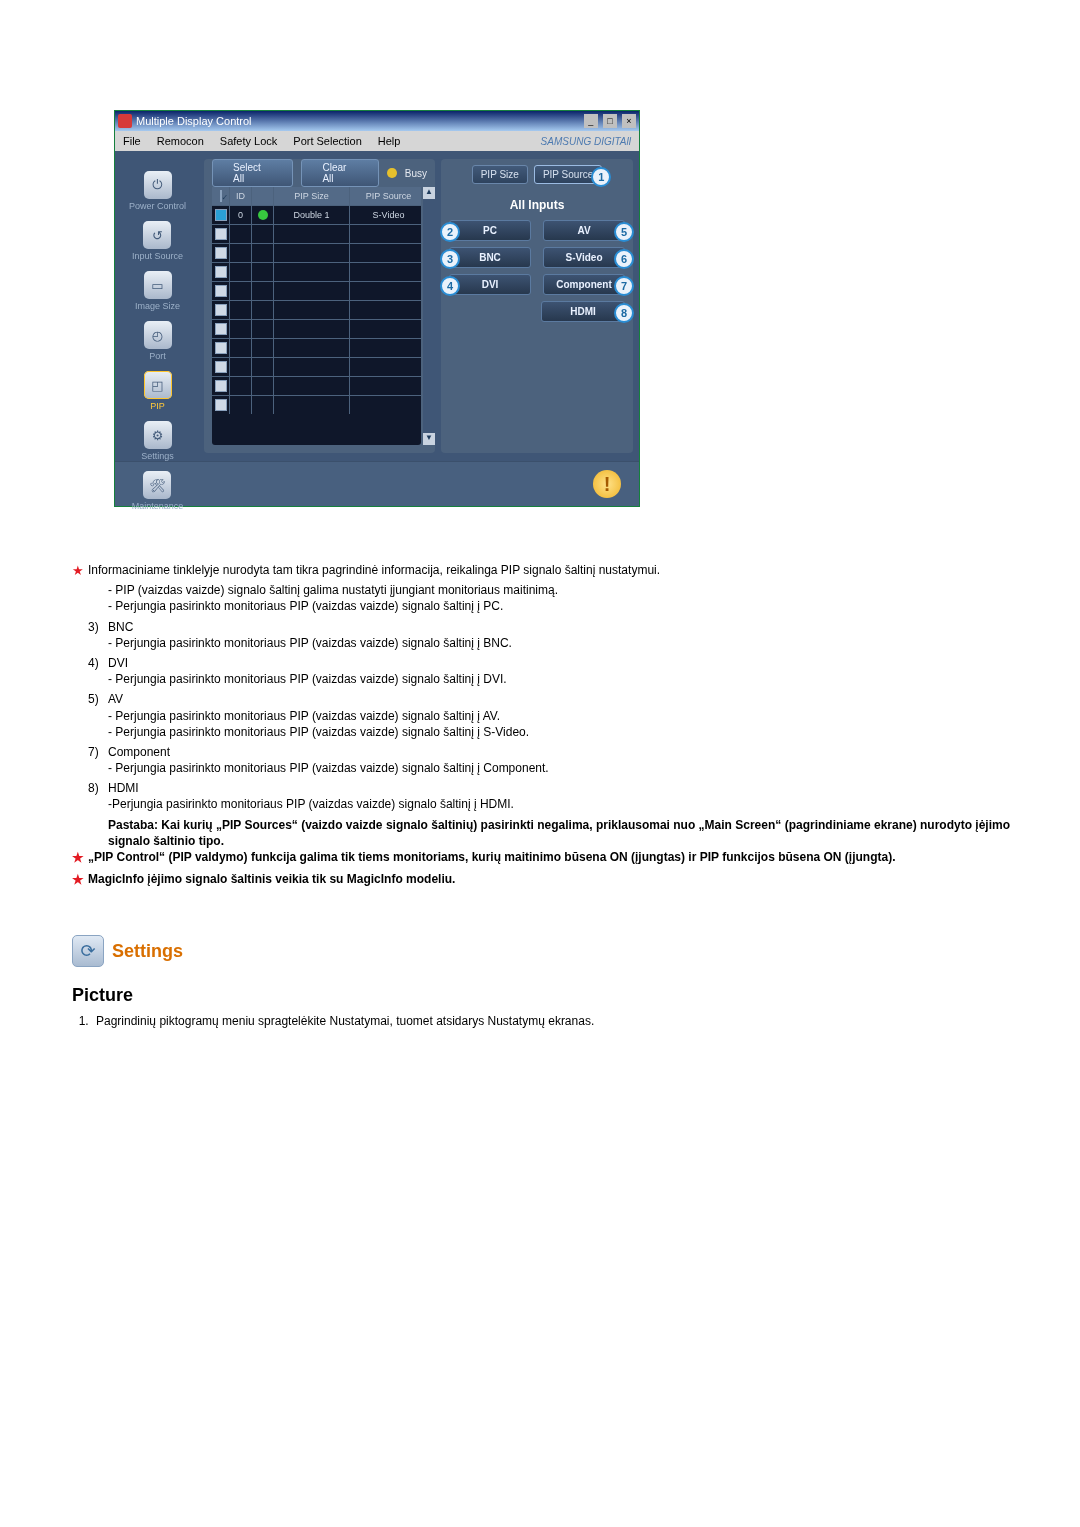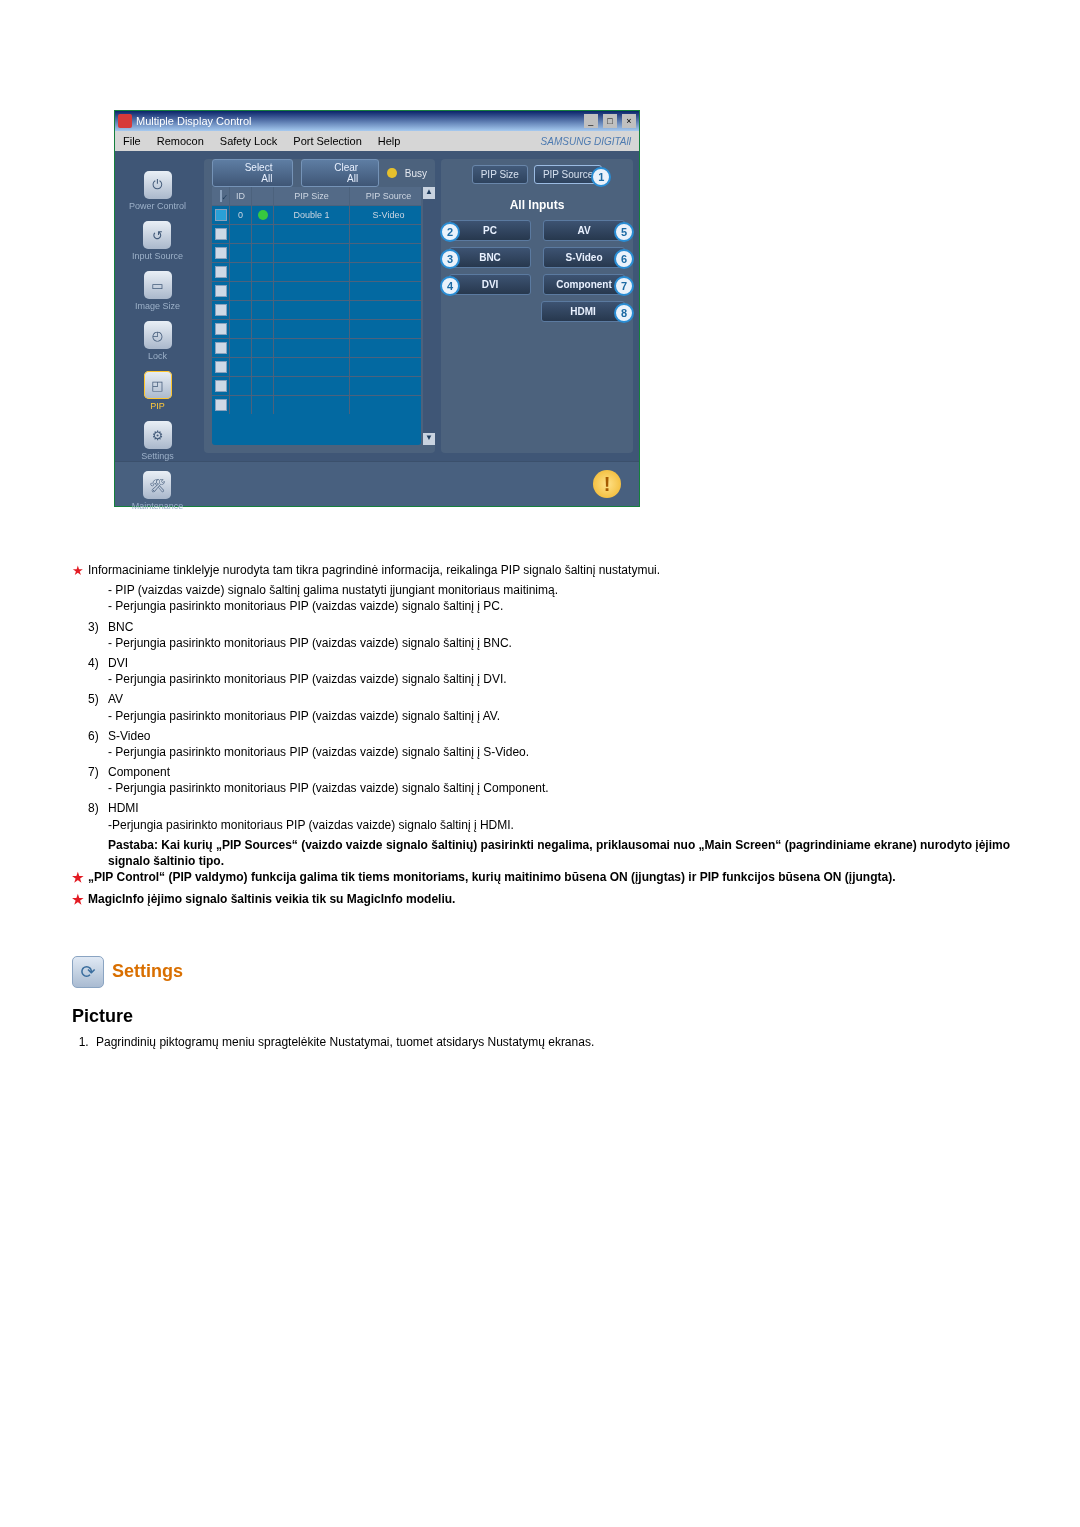--- a/index.html
+++ b/index.html
@@ -120,36 +120,35 @@
     font-size: 10px;
   }
   .pill-btn {
     background: linear-gradient(#5e7da3,#3f5676);
     color: #e9f1ff;
     padding: 2px 20px;
     border-radius: 3px;
     border: 1px solid #7593b7;
     cursor: pointer;
     font-size: 10px;
-    text-align: right;
   }
   .busy-dot {
     width: 10px; height: 10px;
     border-radius: 50%;
     background: #e6c02c;
     display: inline-block;
   }
   .busy-lbl { color: #e5e9f0; font-size: 10px; }
   .grid {
     position: absolute;
     top: 28px;
     left: 8px;
     right: 14px;
     bottom: 8px;
-    background: #0369a1;
+    background: #0f172a;
     border-radius: 3px;
   }
   .grid-head, .grid-row {
     display: grid;
     grid-template-columns: 18px 22px 22px 76px 78px;
     font-size: 9px;
     color: #cdd6e2;
     text-align: center;
   }
   .grid-head { height: 18px; line-height: 18px; background: #536a87; }
@@ -373,21 +372,21 @@
         <div class="side-item">
           <span class="side-icon">↺</span>
           <span>Input Source</span>
         </div>
         <div class="side-item">
           <span class="side-icon">▭</span>
           <span>Image Size</span>
         </div>
         <div class="side-item">
           <span class="side-icon">◴</span>
-          <span>Lock</span>
+          <span>Port</span>
         </div>
         <div class="side-item active">
           <span class="side-icon">◰</span>
           <span>PIP</span>
         </div>
         <div class="side-item">
           <span class="side-icon">⚙</span>
           <span>Settings</span>
         </div>
         <div class="side-item">
@@ -551,21 +550,20 @@
     <div class="star-line">Informaciniame tinklelyje nurodyta tam tikra pagrindinė informacija, reikalinga PIP signalo šaltinį nustatymui.</div>
 
     <div class="sub">- PIP (vaizdas vaizde) signalo šaltinį galima nustatyti įjungiant monitoriaus maitinimą.</div>
     <div class="sub">- Perjungia pasirinkto monitoriaus PIP (vaizdas vaizde) signalo šaltinį į PC.</div>
     <div class="num-item"><span class="num-lbl">3)</span><span>BNC</span></div>
     <div class="sub">- Perjungia pasirinkto monitoriaus PIP (vaizdas vaizde) signalo šaltinį į BNC.</div>
     <div class="num-item"><span class="num-lbl">4)</span><span>DVI</span></div>
     <div class="sub">- Perjungia pasirinkto monitoriaus PIP (vaizdas vaizde) signalo šaltinį į DVI.</div>
     <div class="num-item"><span class="num-lbl">5)</span><span>AV</span></div>
     <div class="sub">- Perjungia pasirinkto monitoriaus PIP (vaizdas vaizde) signalo šaltinį į AV.</div>
-    <div class="num-item"><span class="num-lbl">6)</span><span>S-Video</span></div>
     <div class="sub">- Perjungia pasirinkto monitoriaus PIP (vaizdas vaizde) signalo šaltinį į S-Video.</div>
     <div class="num-item"><span class="num-lbl">7)</span><span>Component</span></div>
     <div class="sub">- Perjungia pasirinkto monitoriaus PIP (vaizdas vaizde) signalo šaltinį į Component.</div>
     <div class="num-item"><span class="num-lbl">8)</span><span>HDMI</span></div>
     <div class="sub">-Perjungia pasirinkto monitoriaus PIP (vaizdas vaizde) signalo šaltinį į HDMI.</div>
 
     <div class="note-block">Pastaba: Kai kurių „PIP Sources“ (vaizdo vaizde signalo šaltinių) pasirinkti negalima, priklausomai nuo „Main Screen“ (pagrindiniame ekrane) nurodyto įėjimo signalo šaltinio tipo.</div>
 
     <div class="star-line bold">„PIP Control“ (PIP valdymo) funkcija galima tik tiems monitoriams, kurių maitinimo būsena ON (įjungtas) ir PIP funkcijos būsena ON (įjungta).</div>
     <div class="star-line bold" style="margin-top:6px;">MagicInfo įėjimo signalo šaltinis veikia tik su MagicInfo modeliu.</div>

